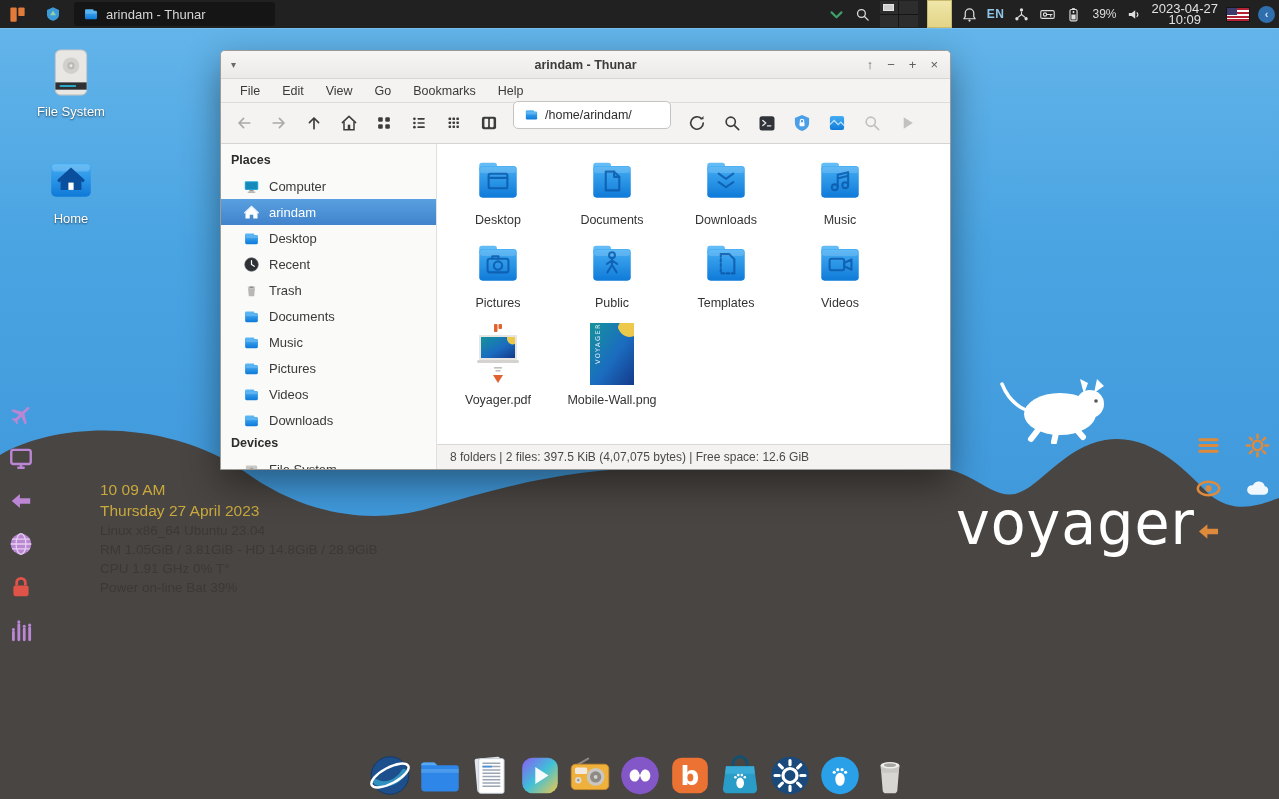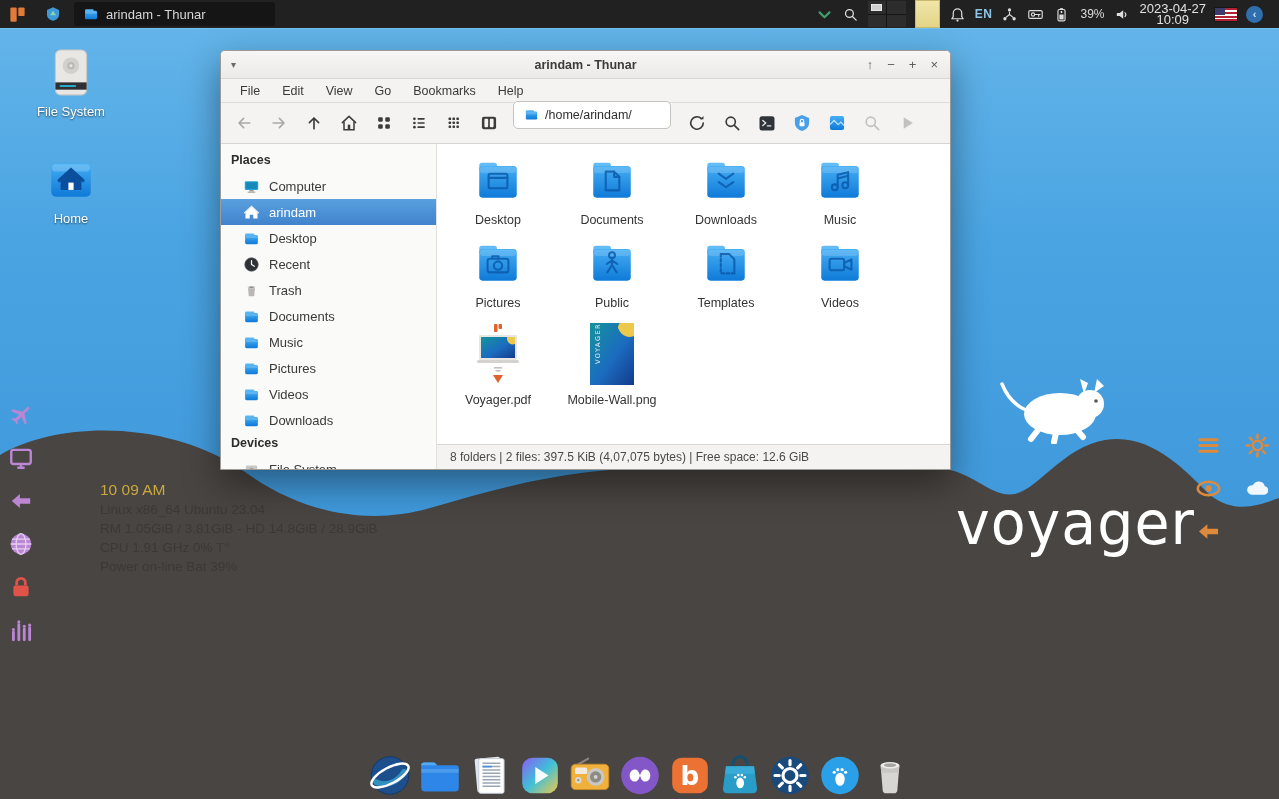--- a/index.html
+++ b/index.html
@@ -11,21 +11,21 @@
   
   .panel{position:absolute;top:0;left:0;width:100%;height:28px;background:#212121;
          display:flex;align-items:center;z-index:30;box-shadow:0 1px 0 rgba(130,200,240,.55);}
   .launcher{width:34px;height:28px;display:flex;align-items:center;justify-content:center;}
   .launcher span{width:19px;height:19px;}
   .voyager-mini{width:22px;height:28px;display:flex;align-items:center;justify-content:center;margin-left:8px;}
   .voyager-mini span{width:16px;height:16px;}
   .taskbar-btn{margin-left:10px;height:24px;display:flex;align-items:center;gap:7px;
                background:#151515;border-radius:3px;padding:0 70px 0 9px;color:#d6d6d6;font-size:13px;}
   .taskbar-btn .icon{width:16px;height:16px;}
-  .tray{margin-left:auto;display:flex;align-items:center;gap:9px;padding-right:16px;color:#dcdcdc;font-size:12px;}
+  .tray{margin-left:auto;display:flex;align-items:center;gap:9px;padding-right:4px;color:#dcdcdc;font-size:12px;}
   .tray .ticon{width:17px;height:17px;display:inline-block;}
   .ws-grid{width:38px;height:26px;display:grid;grid-template-columns:1fr 1fr;grid-template-rows:1fr 1fr;gap:1px;background:#151515;}
   .ws-cell{background:#2d2d2d;position:relative;}
   .ws-cell.active::after{content:"";position:absolute;left:3px;top:3px;width:9px;height:5px;border:1px solid #e6e6e6;background:#cfcfcf;}
   .notes-widget{width:23px;height:26px;background:linear-gradient(#efe6a8,#e3d487);border:1px solid #c9ba6d;}
   .lang{color:#8fc6e8;font-weight:bold;letter-spacing:.5px;}
   .battery-wrap{display:flex;align-items:center;gap:10px;}
   .clock2{font-size:13px;line-height:11px;text-align:center;color:#e2e2e2;}
   .flag{width:22px;height:13px;position:relative;background:repeating-linear-gradient(180deg,#b22234 0 1.9px,#fff 1.9px 3.8px);box-shadow:0 0 0 1px #00000055;}
   .flag::after{content:"";position:absolute;left:0;top:0;width:10px;height:7px;background:#3c3b6e;}
@@ -250,20 +250,21 @@
           <path d="M12.5 24.5L24 14l11.5 10.5" fill="none" stroke="#0a4f9e" stroke-width="3" stroke-linecap="round"></path>
           <rect x="21.5" y="26.5" width="5" height="7" fill="#fff"></rect>
         </svg>
       </span>
       <span class="di-label">Home</span>
     </div>
   </div>
 
 <div class="conky">
   <div class="c-time">10 09 AM</div>
+  <div class="c-date">Thursday 27 April 2023</div>
   <div>
 
   <div class="conky-line">Linux x86_64 Ubuntu 23.04</div>
       <div class="conky-line">RM 1.05GiB / 3.81GiB - HD 14.8GiB / 28.9GiB</div>
       <div class="conky-line">CPU 1.91 GHz 0%  T°</div>
       <div class="conky-line">Power on-line Bat 39%</div>
     </div>
 </div>
 
 <div class="left-launchers">

